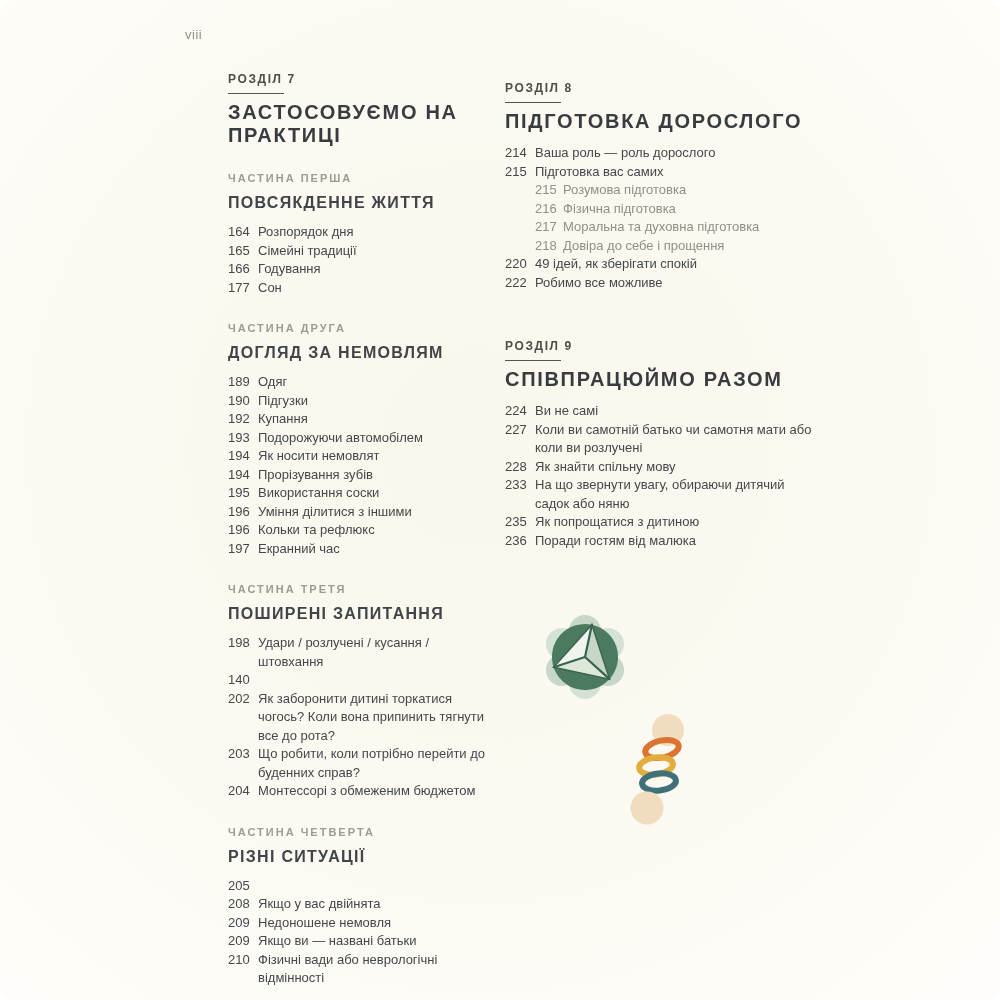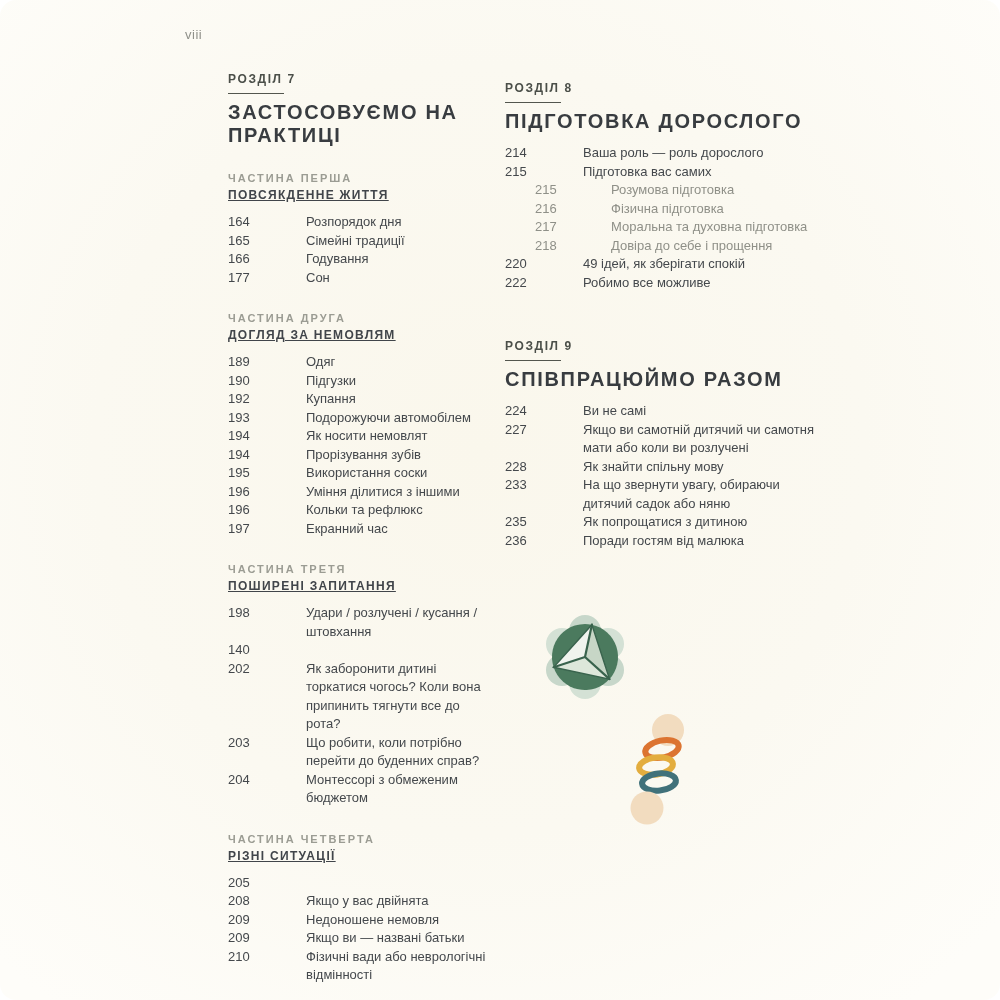--- a/index.html
+++ b/index.html
@@ -35,29 +35,28 @@
     font-size:20px; font-weight:bold; color:#383c40;
     letter-spacing:1.7px;
   }
   .section { margin-top:25px; }
   .section.no-part { margin-top:0; }
   .part-label {
     font-size:11px; font-weight:bold; color:#9b9c93;
     letter-spacing:2px;
   }
   .part-title {
-    margin-top:4px;
-    font-size:12px; font-weight:bold; color:#41454a;
+    margin-top:10px;
+    font-size:16px; font-weight:bold; color:#41454a;
     letter-spacing:1.3px;
-    text-decoration:underline;
   }
   ul.entries { list-style:none; margin-top:11px; }
   .entry {
     display:flex; align-items:flex-start;
-    font-size:13px; line-height:18.5px; color:#44484c;gap:48px;
+    font-size:13px; line-height:18.5px; color:#44484c;
   }
   .entry .num { flex:0 0 30px; }
   .entry .titl { flex:1 1 auto; }
   .entry.sub { padding-left:30px; color:#8f9088; }
   .entry.sub .num { flex-basis:28px; }
 
   .illus { position:absolute; left:535px; top:608px; }
 </style>
 </head>
 <body>
@@ -238,21 +237,21 @@
         <div class="rule"></div>
         <div class="ch-title">СПІВПРАЦЮЙМО РАЗОМ</div>
         <div class="section no-part">
           <ul class="entries">
             <li class="entry">
               <span class="num">224</span>
               <span class="titl">Ви не самі</span>
             </li>
             <li class="entry">
               <span class="num">227</span>
-              <span class="titl">Якщо ви самотній дитячий чи самотня мати або коли ви розлучені</span>
+              <span class="titl">Коли ви самотній батько чи самотня мати або коли ви розлучені</span>
             </li>
             <li class="entry">
               <span class="num">228</span>
               <span class="titl">Як знайти спільну мову</span>
             </li>
             <li class="entry">
               <span class="num">233</span>
               <span class="titl">На що звернути увагу, обираючи дитячий садок або няню</span>
             </li>
             <li class="entry">

